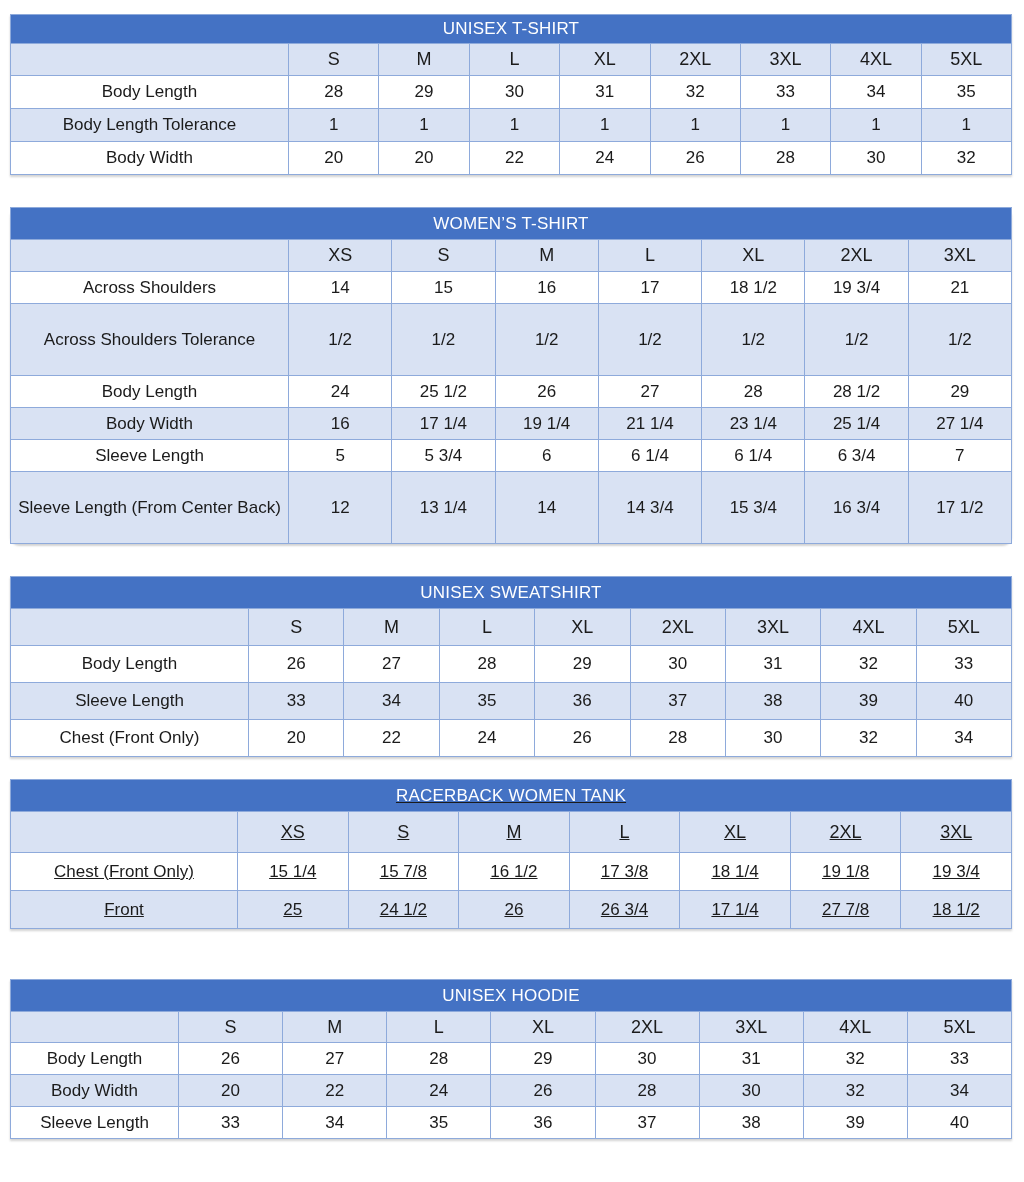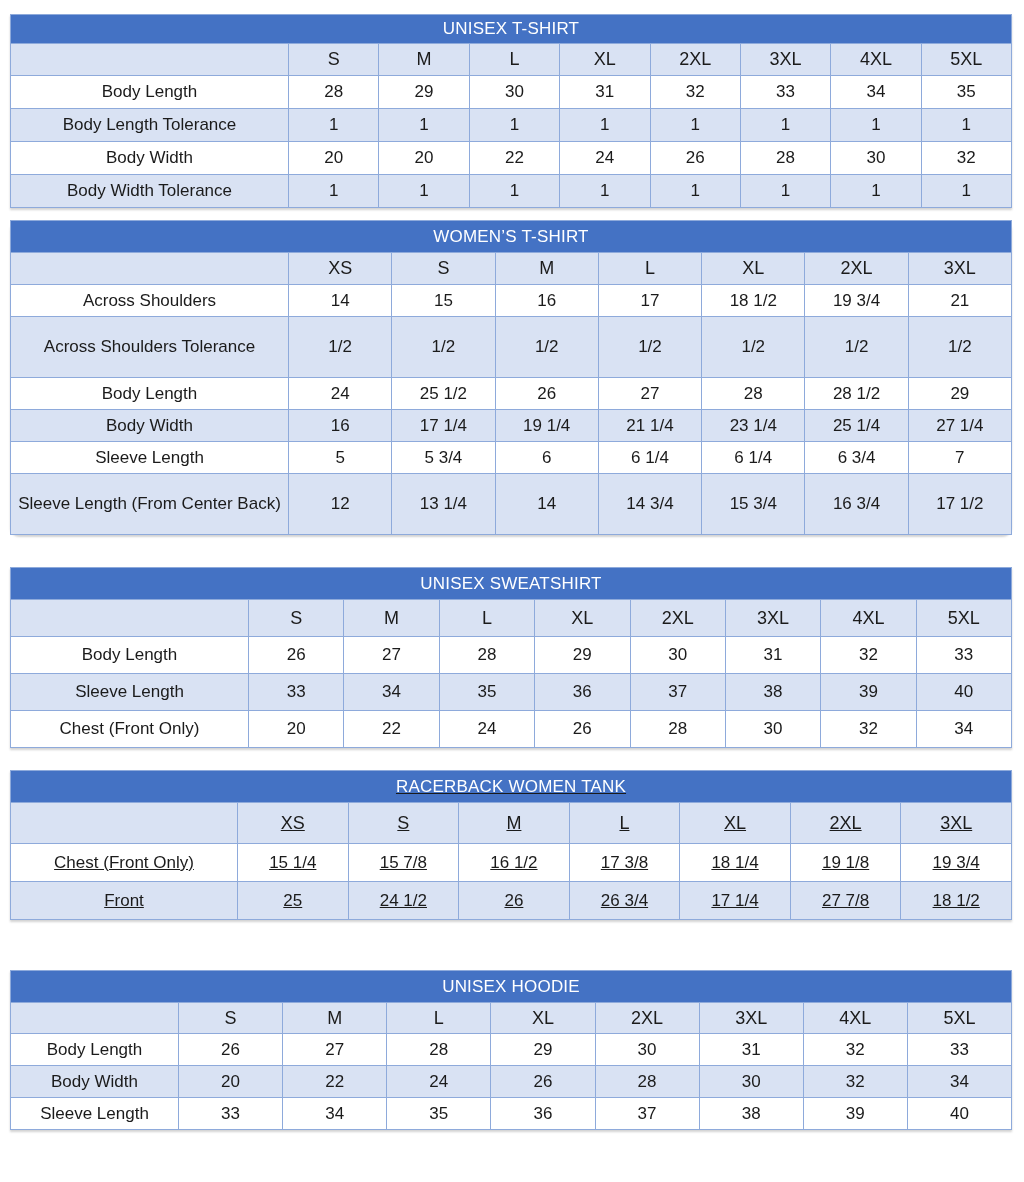--- a/index.html
+++ b/index.html
@@ -63,26 +63,26 @@
   .chart-1 th.title, .chart-2 th.title, .chart-3 th.title, .chart-4 th.title { height: 27px; }
 
   .chart-0 tr.sizes-row { height: 32px; }
   .chart-1 tr.sizes-row { height: 32px; }
   .chart-2 tr.sizes-row { height: 37px; }
   .chart-3 tr.sizes-row { height: 41px; }
   .chart-4 tr.sizes-row { height: 31px; }
 
   .chart-0 tbody tr { height: 33px; }
   .chart-1 tbody tr { height: 32px; }
-  .chart-1 tbody tr.tall { height: 61px; }
+  .chart-1 tbody tr.tall { height: 72px; }
   .chart-2 tbody tr { height: 37px; }
   .chart-3 tbody tr { height: 38px; }
   .chart-4 tbody tr { height: 32px; }
 
-  .chart-0 { margin-bottom: 12px; }
+  .chart-0 { margin-bottom: 32px; }
   .chart-1 { margin-bottom: 32px; border-radius: 9px; }
   .chart-2 { margin-bottom: 22px; }
   .chart-3 { margin-bottom: 50px; text-decoration: underline; }
   .chart-4 { margin-bottom: 5px; padding-left: 22px; }
 </style>
 </head>
 <body>
 
 <div id="charts">
     <table class="chart chart-0">
@@ -140,31 +140,20 @@
           <th class="rowlabel">Body Width</th>
           <td>20</td>
           <td>20</td>
           <td>22</td>
           <td>24</td>
           <td>26</td>
           <td>28</td>
           <td>30</td>
           <td>32</td>
         </tr>
-        <tr>
-          <th class="rowlabel">Body Width Tolerance</th>
-          <td>1</td>
-          <td>1</td>
-          <td>1</td>
-          <td>1</td>
-          <td>1</td>
-          <td>1</td>
-          <td>1</td>
-          <td>1</td>
-        </tr>
       </tbody>
     </table>
     <table class="chart chart-1">
       <colgroup>
         <col class="label-col">
         <col>
         <col>
         <col>
         <col>
         <col>

